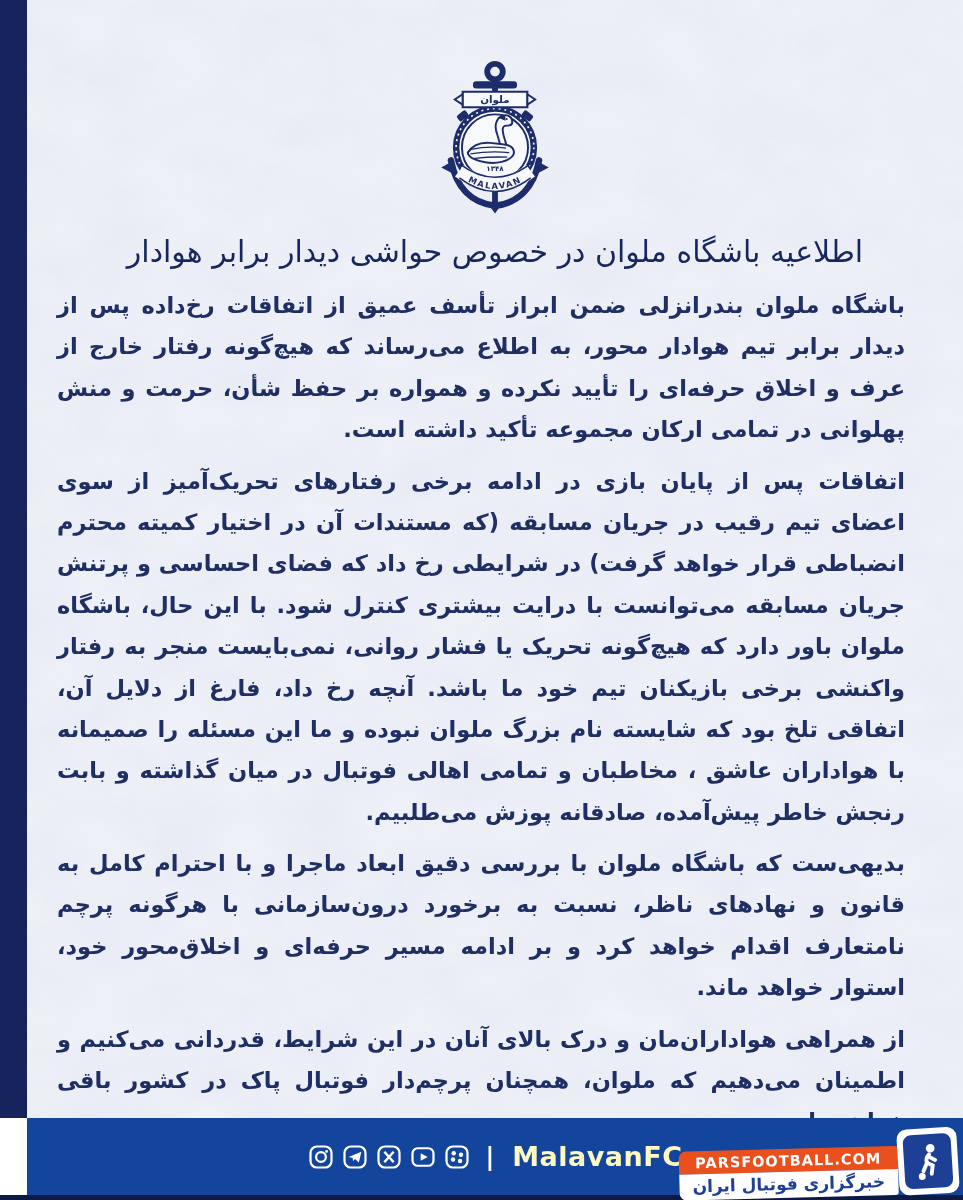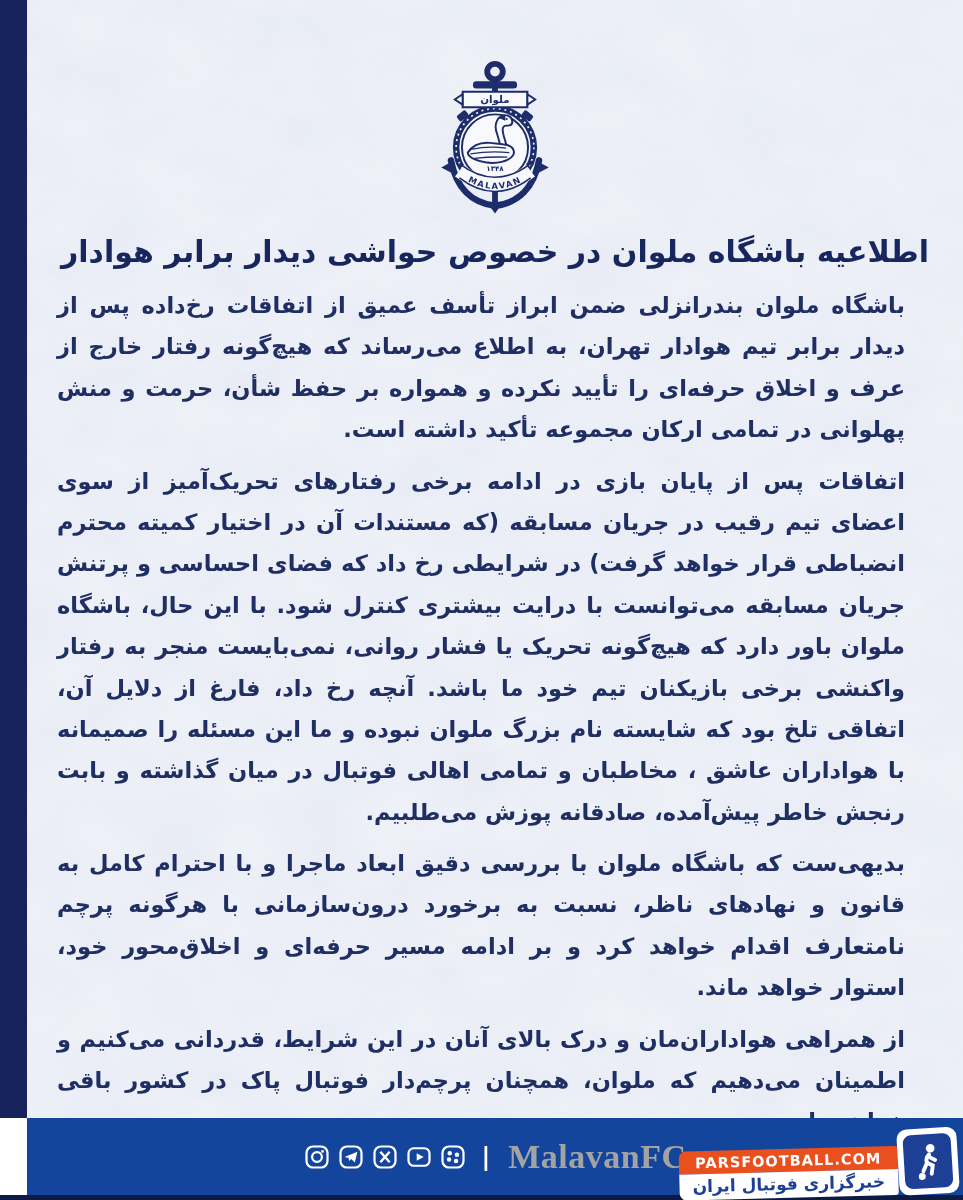--- a/index.html
+++ b/index.html
@@ -19,21 +19,21 @@
     position:absolute;left:27px;top:0;width:936px;height:1118px;
     direction:rtl;
   }
   .logo-wrap{
     width:100%;display:flex;justify-content:center;
     padding-top:58px;
   }
   .page-title{
     margin:14px 0 16px 0;
     text-align:center;
-    font-size:30px;font-weight:bold;
+    font-size:30px;font-weight:normal;
     color:#17275e;
     letter-spacing:-0.5px;
   }
   .body-text{
     margin:16px 0 0 0;
     padding:0 58px 0 30px;
     color:#202f63;
     font-size:22.5px;font-weight:bold;
     line-height:1.84;
     text-align:justify;
@@ -59,23 +59,22 @@
     position:absolute;left:0;right:0;bottom:0;height:5px;
     background:#0d1a43;
   }
   .social-row{display:flex;align-items:center;gap:6px;}
   .social-icon{display:inline-flex;width:28px;height:28px;cursor:pointer;}
   .footer-divider{
     color:#ffffff;font-size:24px;font-weight:bold;
     margin:0 6px 0 2px;line-height:1;
   }
   .footer-handle{
-    color:#a3a3a3;font-size:34px;font-weight:bold;
+    color:#fef9c3;font-size:27px;font-weight:bold;
     letter-spacing:0.5px;
-    font-family:Liberation Serif, serif;
   }
   .watermark{
     position:absolute;right:2px;bottom:3px;
     display:flex;align-items:flex-end;
     transform:rotate(-1.5deg);
   }
   .wm-col{display:flex;flex-direction:column;align-items:stretch;}
   .wm-site{
     background:#ea4f1e;color:#ffffff;
     font-size:14.5px;font-weight:bold;letter-spacing:1px;
@@ -154,21 +153,21 @@
         <path id="malArc" d="M 45,182 Q 100,222 155,182" fill="none"></path>
         <text font-size="13" font-weight="bold" fill="#1d2c6b" letter-spacing="2.5">
           <textPath href="#malArc" startOffset="50%" text-anchor="middle">MALAVAN</textPath>
         </text>
       </svg>
     </div>
 
     <h1 class="page-title">اطلاعیه باشگاه ملوان در خصوص حواشی دیدار برابر هوادار</h1>
 
     <div class="body-text">
-      <p>باشگاه ملوان بندرانزلی ضمن ابراز تأسف عمیق از اتفاقات رخ‌داده پس از دیدار برابر تیم هوادار تهران، به اطلاع می‌رساند که هیچ‌گونه رفتار خارج از عرف و اخلاق حرفه‌ای را تأیید نکرده و همواره بر حفظ شأن، حرمت و منش پهلوانی در تمامی ارکان مجموعه تأکید داشته است.</p>
+      <p>باشگاه ملوان بندرانزلی ضمن ابراز تأسف عمیق از اتفاقات رخ‌داده پس از دیدار برابر تیم هوادار محور، به اطلاع می‌رساند که هیچ‌گونه رفتار خارج از عرف و اخلاق حرفه‌ای را تأیید نکرده و همواره بر حفظ شأن، حرمت و منش پهلوانی در تمامی ارکان مجموعه تأکید داشته است.</p>
       <p>اتفاقات پس از پایان بازی در ادامه برخی رفتارهای تحریک‌آمیز از سوی اعضای تیم رقیب در جریان مسابقه (که مستندات آن در اختیار کمیته محترم انضباطی قرار خواهد گرفت) در شرایطی رخ داد که فضای احساسی و پرتنش جریان مسابقه می‌توانست با درایت بیشتری کنترل شود. با این حال، باشگاه ملوان باور دارد که هیچ‌گونه تحریک یا فشار روانی، نمی‌بایست منجر به رفتار واکنشی برخی بازیکنان تیم خود ما باشد. آنچه رخ داد، فارغ از دلایل آن، اتفاقی تلخ بود که شایسته نام بزرگ ملوان نبوده و ما این مسئله را صمیمانه با هواداران عاشق ، مخاطبان و تمامی اهالی فوتبال در میان گذاشته و بابت رنجش خاطر پیش‌آمده، صادقانه پوزش می‌طلبیم.</p>
       <p>بدیهی‌ست که باشگاه ملوان با بررسی دقیق ابعاد ماجرا و با احترام کامل به قانون و نهادهای ناظر، نسبت به برخورد درون‌سازمانی با هرگونه پرچم نامتعارف اقدام خواهد کرد و بر ادامه مسیر حرفه‌ای و اخلاق‌محور خود، استوار خواهد ماند.</p>
       <p>از همراهی هواداران‌مان و درک بالای آنان در این شرایط، قدردانی می‌کنیم و اطمینان می‌دهیم که ملوان، همچنان پرچم‌دار فوتبال پاک در کشور باقی خواهد ماند .</p>
       <div class="signature">روابط عمومی باشگاه ملوان بندرانزلی</div>
     </div>
   </div>
 
   <div class="footer-corner"></div>
   <div class="footer-band">
     <div class="social-row">

